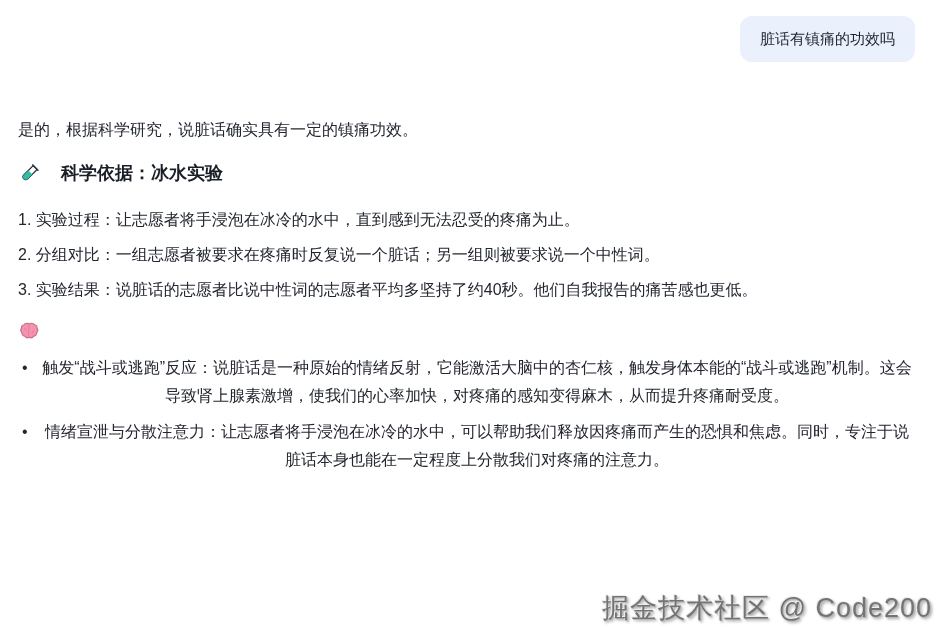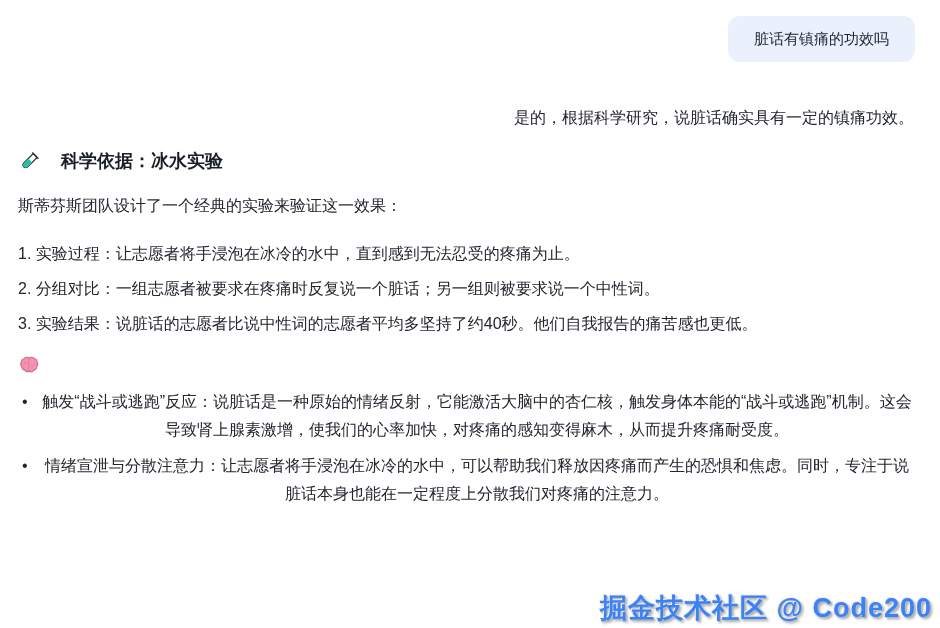--- a/index.html
+++ b/index.html
@@ -4,47 +4,47 @@
 <style>
   html,body{margin:0;padding:0;}
   body{
     width:940px;height:628px;background:#ffffff;position:relative;overflow:hidden;
     font-family:"Liberation Sans","DejaVu Sans",sans-serif;
     -webkit-font-smoothing:antialiased;
   }
   .bubble{
     position:absolute;top:16px;right:25px;
     background:#eaf1fc;border-radius:12px;
-    padding:13px 26px;
+    padding:13px 20px;
     font-size:15px;color:#1b2330;line-height:20px;
     white-space:nowrap;
   }
   .content{
     position:absolute;left:18px;top:104px;right:26px;
     color:#22262e;font-size:16px;
   }
   .para{margin:18px 0 0;line-height:28px;}
-  .para.first{margin-top:0;text-align:right;}
+  .para.first{margin-top:12px;}
   .heading{
     margin:16px 0 0;font-size:18px;font-weight:700;color:#1a1f27;
     line-height:26px;display:flex;align-items:center;gap:21px;
   }
   .hicon{flex:none;width:22px;height:22px;display:inline-flex;align-items:center;justify-content:center;}
   .olist{margin-top:20px;}
   .oitem{margin:7px 0 0;line-height:28px;}
   .oitem.first{margin-top:0;}
   .ulist{margin-top:12px;}
   .uitem{display:flex;margin:8px 0 0;line-height:28px;padding-left:4px;}
   .uitem.first{margin-top:0;}
   .bullet{flex:none;width:18px;}
   .utext{flex:1;text-align:center;}
   .watermark{
     position:absolute;right:8px;bottom:2px;
-    font-size:27px;font-weight:700;letter-spacing:1px;
-    color:#3b82f6;
+    font-size:27px;font-weight:400;letter-spacing:1px;
+    color:#737373;
     text-shadow:-1px -1px 0 #ececec, 1px 1px 0 #b8b8b8, 2px 2px 3px #9a9a9a;
     white-space:nowrap;
     margin-top:24px;
   }
 </style>
 </head>
 <body>
 
 <div class="bubble">
   <span>脏话有镇痛的功效吗</span>
@@ -61,21 +61,20 @@
         <g transform="rotate(45 12 12)">
           <path d="M9.5 3 h6 v14.5 a3 3 0 0 1 -6 0 z" fill="#ffffff" stroke="#26343f" stroke-width="1.4"></path>
           <path d="M9.5 10.5 h6 v7 a3 3 0 0 1 -6 0 z" fill="#2dbfa4"></path>
           <line x1="8" y1="3" x2="17.5" y2="3" stroke="#26343f" stroke-width="1.4"></line>
         </g>
       </svg>
     </span>
     <span>科学依据：冰水实验</span>
   </h3>
 
-  <p class="para">斯蒂芬斯团队设计了一个经典的实验来验证这一效果：</p>
 
   <div class="olist">
     <p class="oitem first">1. 实验过程：让志愿者将手浸泡在冰冷的水中，直到感到无法忍受的疼痛为止。</p>
     <p class="oitem">2. 分组对比：一组志愿者被要求在疼痛时反复说一个脏话；另一组则被要求说一个中性词。</p>
     <p class="oitem">3. 实验结果：说脏话的志愿者比说中性词的志愿者平均多坚持了约40秒。他们自我报告的痛苦感也更低。</p>
   </div>
 
   <h3 class="heading">
     <span class="hicon">
       <svg width="22" height="22" viewBox="0 0 24 24">

